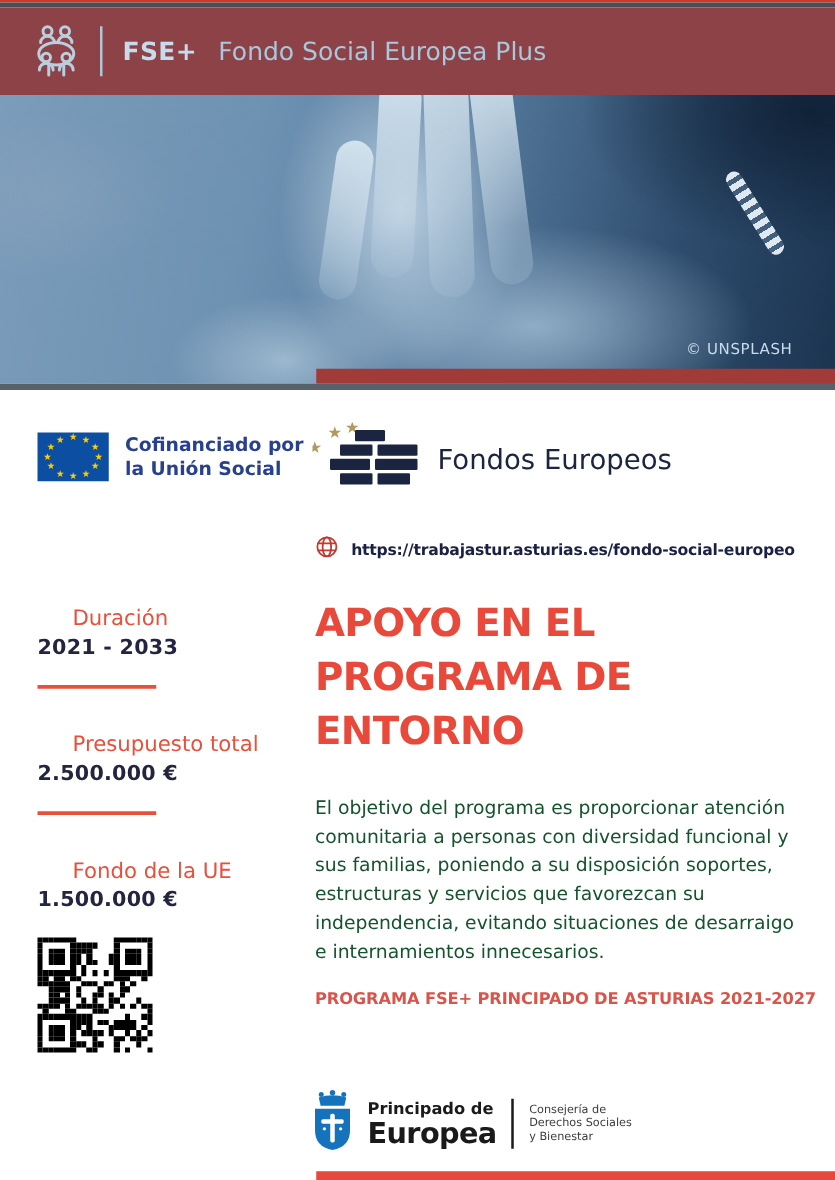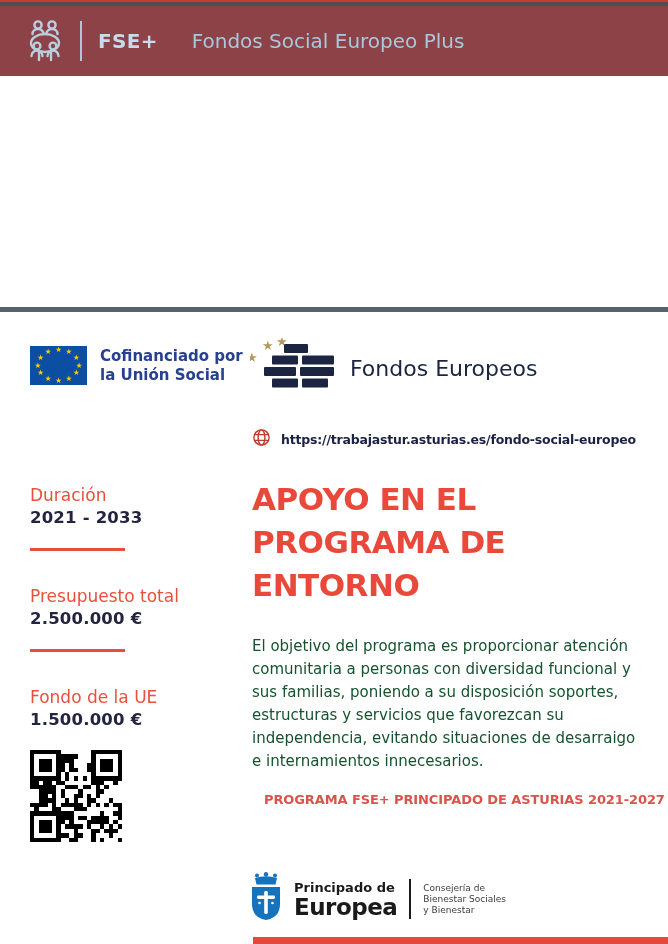--- a/index.html
+++ b/index.html
@@ -6,21 +6,21 @@
   .page{position:relative;width:668px;height:944px;background:#ffffff;overflow:hidden;
         font-family:"DejaVu Sans","Liberation Sans",sans-serif;}
 
   
   .accent-red{position:absolute;top:0;left:0;right:0;height:2px;background:#ce392c;}
   .accent-gray{position:absolute;top:2px;left:0;right:0;height:4px;background:#4e4d55;}
   .header{position:absolute;top:6px;left:0;right:0;height:70px;background:#8c4247;
           display:flex;align-items:center;}
   .header .icon-wrap{margin-left:24px;display:flex;align-items:center;}
   .header .vdiv{width:2px;height:40px;background:#aec6d8;margin:0 16px 0 14px;}
-  .header .abbr{color:#c6dcec;font-weight:bold;font-size:20px;letter-spacing:.3px;margin-right:34px;}
+  .header .abbr{color:#c6dcec;font-weight:bold;font-size:20px;letter-spacing:.3px;margin-right:17px;}
   .header .name{color:#a9c8dd;font-size:20px;}
 
   
   .hero{position:absolute;top:76px;left:0;width:668px;height:231px;overflow:hidden;
     background:
       radial-gradient(ellipse 260px 160px at 97% 6%, rgba(13,29,49,.85), rgba(13,29,49,0) 70%),
       radial-gradient(ellipse 150px 95px at 5% 35%, rgba(136,163,189,.55), rgba(136,163,189,0) 70%),
       radial-gradient(ellipse 150px 200px at 48% 40%, rgba(197,216,231,.9), rgba(197,216,231,0) 65%),
       radial-gradient(ellipse 250px 115px at 64% 80%, rgba(152,180,204,.9), rgba(152,180,204,0) 70%),
       radial-gradient(ellipse 130px 75px at 34% 92%, rgba(170,194,214,.8), rgba(170,194,214,0) 70%),
@@ -48,35 +48,35 @@
   .fondos-logo{position:absolute;left:250px;top:338px;display:flex;align-items:center;}
   .fondos-text{margin-left:14px;color:#1b2440;font-size:22px;}
 
   
   .url-row{position:absolute;left:252px;top:428px;display:flex;align-items:center;}
   .url-text{margin-left:10px;color:#1b2145;font-weight:bold;font-size:12.5px;
             letter-spacing:-.2px;white-space:nowrap;}
 
   
   .facts{position:absolute;left:30px;top:484px;width:210px;}
-  .fact-label{color:#e8503c;font-size:17px;line-height:22px;}
+  .fact-label{color:#e8503c;font-size:17px;line-height:22px;margin-left:28px;}
   .fact-value{color:#23243f;font-weight:bold;font-size:16.5px;line-height:24px;margin-bottom:18px;
               letter-spacing:.2px;}
   .fact-divider{width:95px;height:3px;background:#e8503c;margin-bottom:34px;}
   .qr{display:grid;grid-template-rows:repeat(21,1fr);grid-template-columns:repeat(21,1fr);
       width:92px;height:92px;margin-top:12px;background:#fff;}
   .qr div{background:#000;}
 
   
   .main{position:absolute;left:252px;top:478px;width:398px;}
   .title-line{color:#e8493a;font-weight:bold;font-size:31px;line-height:43px;white-space:nowrap;
               letter-spacing:-.5px;}
   .desc{margin-top:28px;color:#14532d;font-size:15px;line-height:23px;width:396px;}
   .program-line{position:absolute;left:252px;top:792px;color:#d9544a;font-weight:bold;
-                font-size:13px;letter-spacing:-.1px;white-space:nowrap;margin-left:12px;}
+                font-size:13px;letter-spacing:-.1px;white-space:nowrap;}
 
   
   .gov{position:absolute;left:248px;top:872px;display:flex;align-items:center;}
   .gov-name{margin-left:10px;color:#1a1a1a;}
   .gov-name .top{font-weight:bold;font-size:13px;line-height:15px;}
   .gov-name .bottom{font-weight:bold;font-size:23px;line-height:24px;letter-spacing:-.5px;}
   .gov-div{width:2px;height:40px;background:#1a1a1a;margin:0 12px;}
   .gov-dept{color:#3c3c3c;font-size:9px;line-height:11px;}
 
   .bottom-bar{position:absolute;left:253px;right:0;bottom:0;height:7px;background:#e8473c;}
@@ -99,23 +99,32 @@
         <ellipse cx="21" cy="25" rx="14" ry="9"></ellipse>
         <circle cx="13" cy="28" r="3.4"></circle>
         <path d="M7.5,38 a5.5,5.5 0 0 1 11,0"></path>
         <circle cx="29" cy="28" r="3.4"></circle>
         <path d="M23.5,38 a5.5,5.5 0 0 1 11,0"></path>
         <path d="M15,34 v8 M27,34 v8"></path>
       </svg>
     </span>
     <span class="vdiv"></span>
     <span class="abbr">FSE+</span>
-    <span class="name">Fondos Social Europeo Plus</span>
-  </div>
-
+    <span class="name">Fondo Social Europea Plus</span>
+  </div>
+
+  <div class="hero">
+    <div class="finger f1"></div>
+    <div class="finger f2"></div>
+    <div class="finger f3"></div>
+    <div class="finger f4"></div>
+    <div class="bracelet"></div>
+    <div class="credit">© UNSPLASH</div>
+    <div class="hero-stripe"></div>
+  </div>
   <div class="slate-line"></div>
 
   <div class="eu-logo">
     <div class="eu-flag">
       <div class="eu-stars">
           <span style="left: 50%; top: 10%;">★</span>
           <span style="left: 68%; top: 15.359%;">★</span>
           <span style="left: 81.1769%; top: 30%;">★</span>
           <span style="left: 86%; top: 50%;">★</span>
           <span style="left: 81.1769%; top: 70%;">★</span>
@@ -443,20 +452,20 @@
         </g>
       </svg>
     </span>
     <span class="gov-name">
       <div class="top">Principado de</div>
       <div class="bottom">Europea</div>
     </span>
     <span class="gov-div"></span>
     <span class="gov-dept">
       <div>Consejería de</div>
-      <div>Bienestar Sociales</div>
+      <div>Derechos Sociales</div>
       <div>y Bienestar</div>
     </span>
   </div>
 
   <div class="bottom-bar"></div>
 
 </div>
 
 </body></html>

